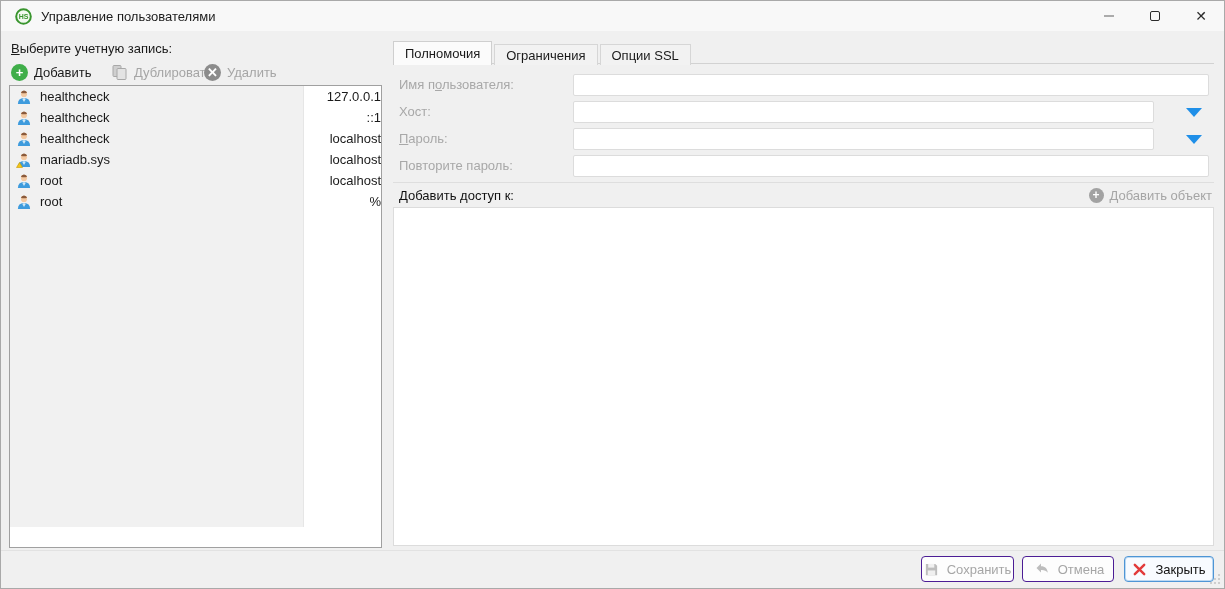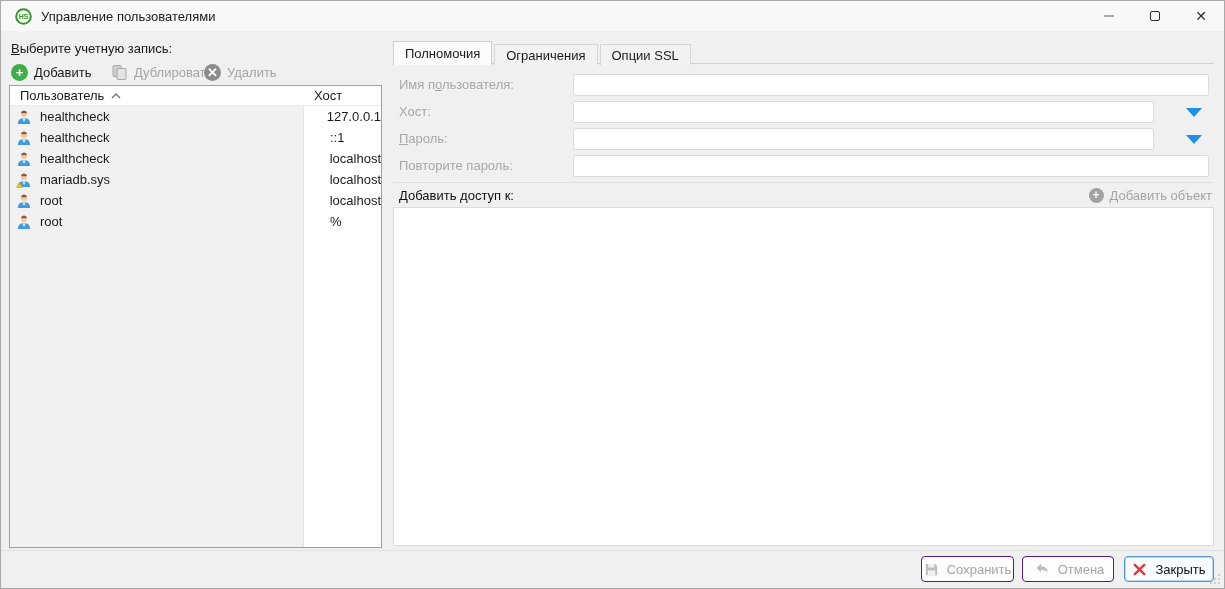--- a/index.html
+++ b/index.html
@@ -34,21 +34,21 @@
   .userlist{position:absolute;left:8px;top:84px;width:373px;height:463px;
     background:#ffffff;border:1px solid #a0a0a0;}
   .lheader{display:flex;height:20px;border-bottom:1px solid #e8e8e8;background:#fff;}
   .lheader .hc{display:flex;align-items:center;padding-left:10px;gap:7px;}
   .lheader .hc.user{width:294px;}
   .lheader .hc.host{flex:1;}
   .lbody{position:relative;height:441px;overflow:hidden;}
   .col-tint{position:absolute;left:0;top:0;bottom:0;width:294px;background:#f1f1f1;border-right:1px solid #e6e6e6;}
   .lrow{position:relative;display:flex;height:21px;align-items:center;}
   .lrow .cell-user{width:294px;display:flex;gap:8px;padding-left:6px;}
-  .lrow .cell-host{flex:1;padding-left:26px;}
+  .lrow .cell-host{flex:1;padding-left:26px;text-align:right;}
   .person{width:16px;height:16px;flex:0 0 auto;position:relative;}
   
   .tabbar{position:absolute;left:392px;top:40px;display:flex;align-items:flex-end;z-index:2;}
   .tabline{position:absolute;left:392px;top:62px;width:821px;height:1px;background:#d2d2d2;z-index:1;}
   .tab{padding:0 11px;display:flex;align-items:center;cursor:default;white-space:nowrap;}
   .tab.active{height:24px;background:#fbfbfb;border:1px solid #cfcfcf;border-bottom:none;z-index:3;}
   .tab.inactive{height:21px;background:#f2f2f2;border:1px solid #d6d6d6;border-bottom:none;margin-left:2px;}
   .form-label{position:absolute;left:398px;color:#a8a8a8;line-height:22px;}
   .tinput{position:absolute;height:22px;background:#fff;border:1px solid #dcdcdc;border-radius:2px;
     font-family:"Liberation Sans",sans-serif;font-size:13px;padding:0 6px;}
@@ -111,33 +111,20 @@
       </svg>
     </span>
     <span class="lbl">Дублировать</span>
   </div>
   <div class="toolbar-btn disabled" style="left:203px;">
     <span class="circle-ic grayc">✕</span>
     <span class="lbl">Удалить</span>
   </div>
 
   <div class="userlist">
-    <div class="lheader">
-      <div class="hc user">
-        <span>Пользователь</span>
-        <span>
-          <svg width="10" height="6" viewBox="0 0 10 6">
-              <polyline points="1,5 5,1 9,5" fill="none" stroke="#707070" stroke-width="1.3"></polyline>
-            </svg>
-        </span>
-      </div>
-      <div class="hc host">
-        <span>Хост</span>
-      </div>
-    </div>
     <div class="lbody">
       <div class="col-tint"></div>
 
       <div class="lrow">
         <div class="cell-user">
           <span class="person">
               <svg width="16" height="16" viewBox="0 0 16 16">
                 <circle cx="8" cy="4.9" r="3.1" fill="#f3c9a2"></circle>
                 <path d="M8 1.4a3.3 3.3 0 0 1 3.1 2.4q-3.1 1.1-6.2 0A3.3 3.3 0 0 1 8 1.4Z" fill="#8a5a3b"></path>
                 <path d="M1.9 15q0-6 6.1-6t6.1 6Z" fill="#3e9bdd"></path>

